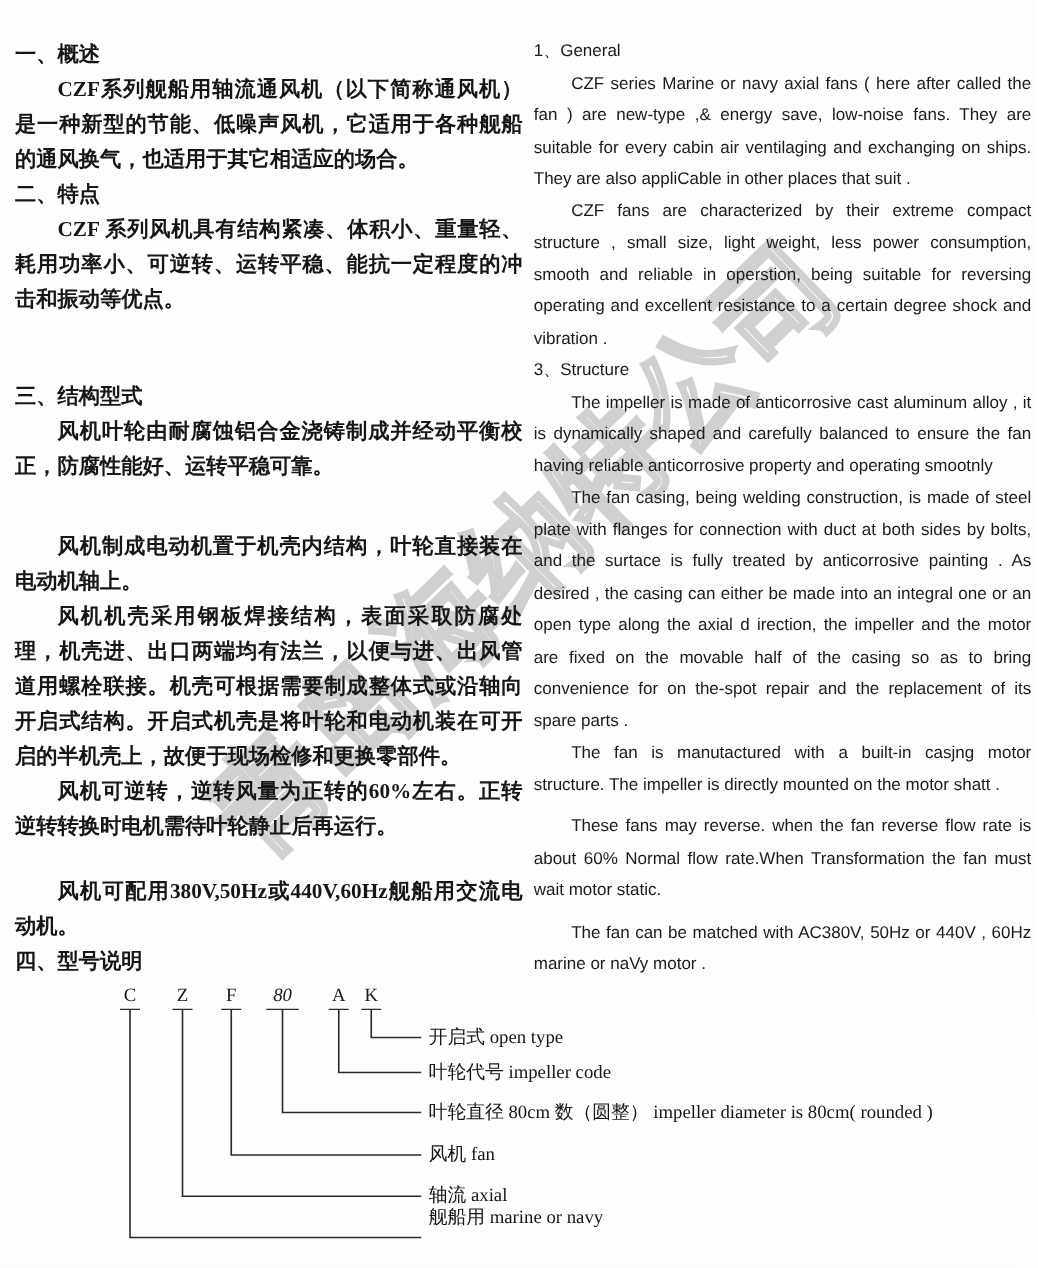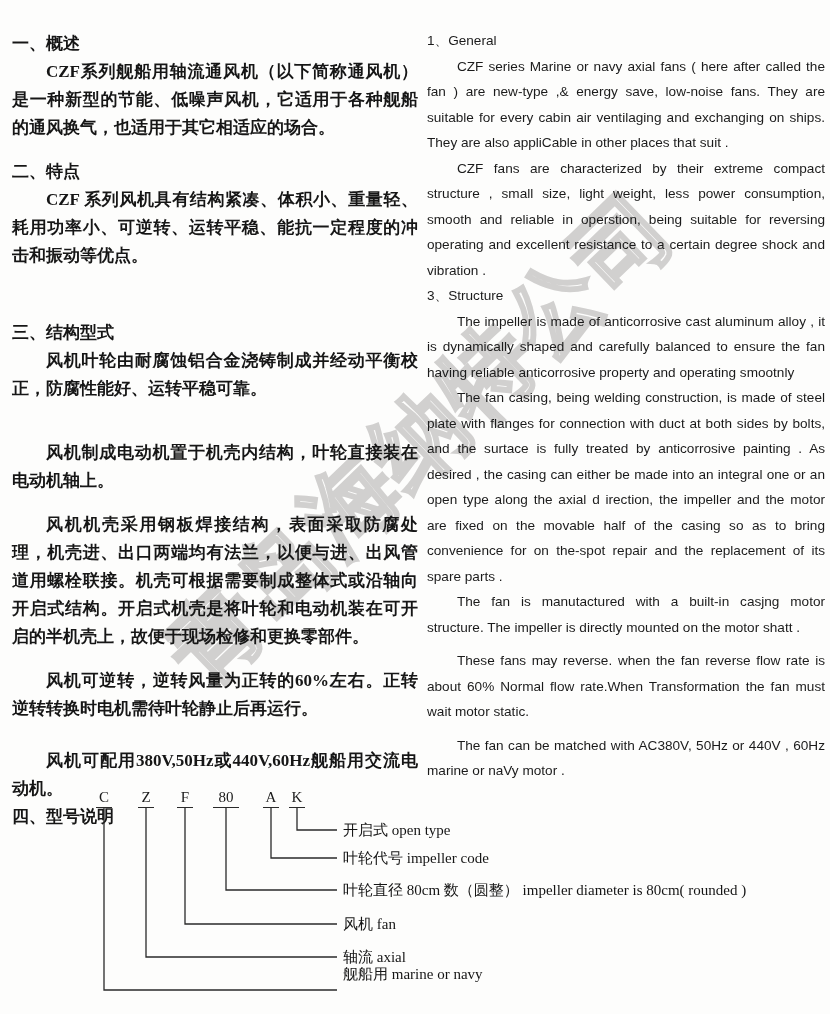--- a/index.html
+++ b/index.html
@@ -35,38 +35,38 @@
     left:427px; top:28px; width:398px;
     font-family:"Liberation Sans","DejaVu Sans",sans-serif;
     font-size:13.6px; line-height:25.5px; font-weight:normal;
     color:#1b1b1b;
   }
   .heading { margin:0; }
   .p-cn { margin:0; text-indent:2em; }
   .p-en { margin:0; text-indent:2.2em; }
   .indent { text-indent:2.2em; }
   .mt8  { margin-top:8px; }
-  .mt16 { margin-top:16px; }
+  .mt16 { margin-top:0; }
   .mt24 { margin-top:24px; }
   .mt36 { margin-top:36px; }
   .mt46 { margin-top:49px; }
 
   
   .diagram { position:absolute; left:0; top:786px; width:830px; height:226px; z-index:2; }
   .diagram svg { position:absolute; left:0; top:0; }
   .code-letter {
     position:absolute; top:3px; display:inline-block; text-align:center;
     font-family:"Liberation Serif","DejaVu Serif",serif; font-size:15px;
     color:#1a1a1a; border-bottom:1.3px solid #2a2a2a; padding-bottom:1px;
     line-height:17px;
   }
   .cl-c  { left:96px;  width:16px; }
   .cl-z  { left:138px; width:16px; }
   .cl-f  { left:177px; width:16px; }
-  .cl-80 { left:213px; width:26px; }
+  .cl-80 { left:213px; width:26px;font-style:italic; }
   .cl-a  { left:263px; width:16px; }
   .cl-k  { left:289px; width:16px; }
   .diagram-label {
     position:absolute; left:343px; white-space:nowrap;
     font-family:"Liberation Serif","DejaVu Serif",serif;
     font-size:15px; line-height:20px; color:#151515;
   }
   .lbl-0 { top:34px; }
   .lbl-1 { top:62px; }
   .lbl-2 { top:94px; }

